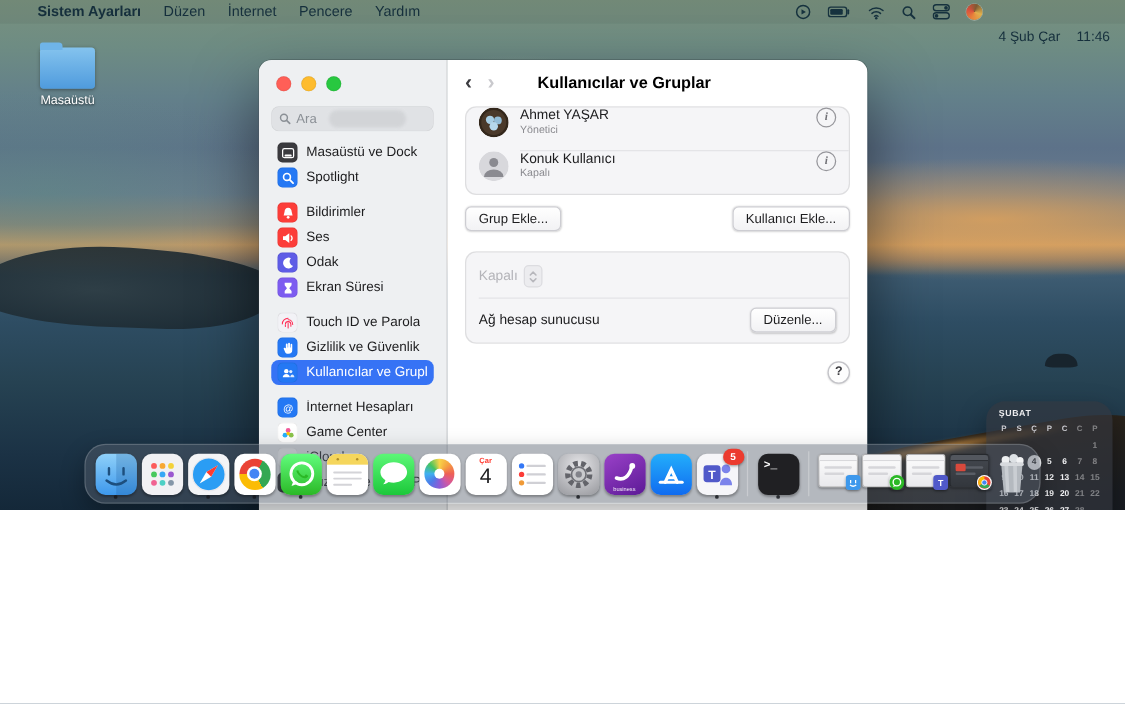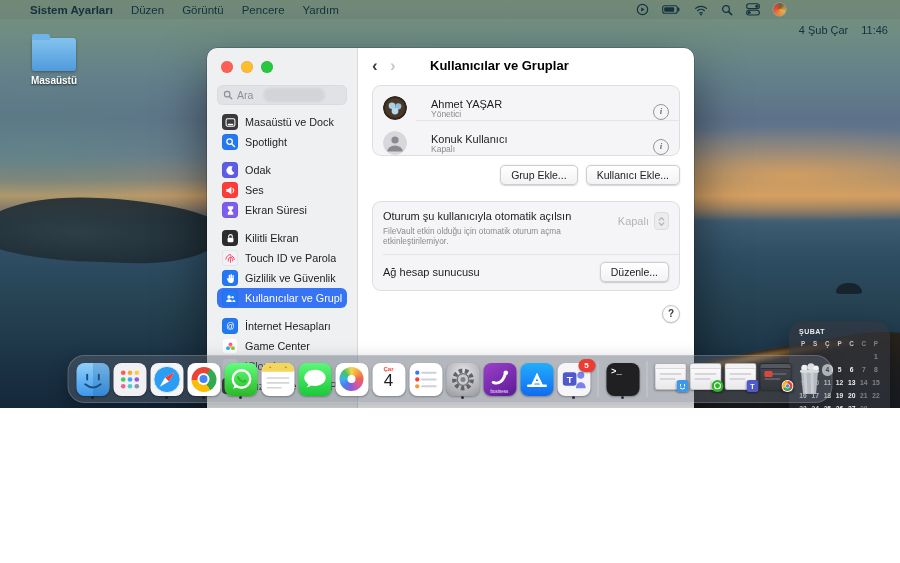--- a/index.html
+++ b/index.html
@@ -38,21 +38,21 @@
   .mb-avatar{width:13px;height:13px;border-radius:50%;display:inline-block;
     background:conic-gradient(from 200deg,#e8833a,#d94f3d,#7e5a33,#e0b04c,#e8833a);
     box-shadow:0 0 0 .5px rgba(255,255,255,.35);}
 
   
   .desk-icon{position:absolute;left:22px;top:38px;width:64px;text-align:center;cursor:default;}
   .folder{width:44px;height:33px;margin:0 auto;position:relative;border-radius:3px;
     background:linear-gradient(180deg,#84c3ee,#4f9bdd);box-shadow:0 1px 3px rgba(0,0,0,.35);}
   .folder::before{content:'';position:absolute;top:-4px;left:0;width:18px;height:6px;
     border-radius:2px 3px 0 0;background:#6fb4e8;}
-  .folder-label{margin-top:4px;font-size:10px;color:#fff;font-weight:bold;
+  .folder-label{margin-top:4px;font-size:10px;color:#fff;font-weight:normal;
     text-shadow:0 1px 2px rgba(0,0,0,.75);}
 
   
   .window{position:absolute;left:207px;top:48px;width:487px;height:392px;border-radius:10px;
     display:flex;overflow:hidden;box-shadow:0 24px 50px rgba(0,0,0,.5),0 0 0 .5px rgba(0,0,0,.3);}
   .sidebar{width:150px;background:#eef0f2;border-right:1px solid #d9d9dc;display:flex;
     flex-direction:column;flex:0 0 150px;}
   .traffic{display:flex;gap:8px;padding:13px 0 0 14px;}
   .tl{width:12px;height:12px;border-radius:50%;box-shadow:inset 0 0 1px rgba(0,0,0,.25);}
   .search{margin:12px 10px 7px;height:20px;border-radius:6px;background:#e0e2e5;
@@ -71,31 +71,31 @@
   .side-ico svg{width:11px;height:11px;display:block;}
   .side-label{white-space:nowrap;overflow:hidden;text-align:right;}
 
   .content{flex:1;background:#ffffff;display:flex;flex-direction:column;position:relative;}
   .c-header{display:flex;align-items:center;padding:10px 14px 4px;}
   .nav-btn{font-size:17px;line-height:14px;font-weight:bold;color:#3c3c40;width:18px;cursor:default;}
   .nav-btn.disabled{color:#c9c9cd;}
   .c-title{margin:0 0 0 22px;font-size:13px;font-weight:bold;color:#000;}
 
   .card{margin:8px 14px 0;background:#f5f5f7;border:.5px solid rgba(0,0,0,.09);border-radius:9px;}
-  .u-row{display:flex;align-items:flex-end;gap:24px;height:34px;padding:0 10px;}
+  .u-row{display:flex;align-items:flex-start;gap:9px;height:34px;padding:0 10px;}
   .u-div{border-top:1px solid #e4e4e7;margin-left:43px;}
   .avatar{width:24px;height:24px;border-radius:50%;overflow:hidden;flex:0 0 24px;}
   .avatar svg{display:block;width:24px;height:24px;}
   .u-texts{display:flex;flex-direction:column;line-height:1.15;}
   .u-name{font-size:11px;font-weight:500;color:#1d1d1f;}
   .u-sub{font-size:8.5px;color:#8a8a8f;}
   .info-icon{margin-left:auto;width:14px;height:14px;border-radius:50%;border:1px solid #96969b;
     color:#6f6f74;font:italic bold 9px/13px "Liberation Serif",serif;text-align:center;}
 
-  .btn-row{display:flex;justify-content:flex-end;gap:8px;margin:9px 14px 0;}
+  .btn-row{display:flex;justify-content:space-between;gap:8px;margin:9px 14px 0;}
   .mac-btn{font-size:10.5px;color:#1d1d1f;background:linear-gradient(#ffffff,#f2f2f4);
     border:.5px solid #cdcdd2;border-radius:5px;padding:3px 10px;
     box-shadow:0 .5px 1.5px rgba(0,0,0,.18);font-family:inherit;}
 
   .s-row{display:flex;align-items:flex-start;padding:8px 10px;}
   .s-row2{display:flex;align-items:center;padding:7px 10px 8px;}
   .s-texts{flex:1;line-height:1.25;padding-right:8px;}
   .s-label{font-size:11px;color:#1d1d1f;}
   .s-note{font-size:8.3px;color:#8a8a8f;margin-top:2px;}
   .popup{display:flex;align-items:center;gap:5px;margin-top:2px;}
@@ -170,21 +170,21 @@
   <div class="rock-left"></div>
   <div class="ridge"></div>
   <div class="islet"></div>
 
   <div class="menubar">
     <div class="mb-left">
       <span class="apple-glyph"></span>
       <span class="mb-app">Sistem Ayarları</span>
       <span id="mb-menus" style="display:flex;gap:18px;">
           <span class="mb-item">Düzen</span>
-          <span class="mb-item">Görüntü</span>
+          <span class="mb-item">İnternet</span>
           <span class="mb-item">Pencere</span>
           <span class="mb-item">Yardım</span>
         </span>
     </div>
     <div class="mb-right">
       <span class="mb-ico">
         <svg width="13" height="13" viewBox="0 0 13 13">
             <circle cx="6.5" cy="6.5" r="5.2" fill="none" stroke="#16323e" stroke-width="1.2"></circle>
             <path d="M5.2 4.4l3.5 2.1-3.5 2.1z" fill="#16323e"></path>
           </svg>
@@ -264,55 +264,55 @@
                 <svg viewBox="0 0 12 12">
                   <circle cx="5" cy="5" r="3" fill="none" stroke="#fff" stroke-width="1.4"></circle>
                   <path d="M7.3 7.3l3 3" stroke="#fff" stroke-width="1.6" stroke-linecap="round"></path>
                 </svg>
               </span>
               <span class="side-label">Spotlight</span>
             </div>
           </div>
           <div class="side-group">
             <div class="side-item">
-              <span class="side-ico" style="background: rgb(94, 92, 230);">
-                <svg viewBox="0 0 12 12">
-                  <path d="M8.4 1.7a4.7 4.7 0 1 0 1.9 6.7 4.1 4.1 0 0 1-1.9-6.7z" fill="#fff"></path>
-                </svg>
-              </span>
-              <span class="side-label">Odak</span>
+              <span class="side-ico" style="background: rgb(252, 61, 57);">
+                <svg viewBox="0 0 12 12">
+                  <path d="M6 1.4c-2 0-3.1 1.6-3.1 3.4L2.1 8h7.8L9.1 4.8C9.1 3 8 1.4 6 1.4z" fill="#fff"></path>
+                  <circle cx="6" cy="9.6" r="1.2" fill="#fff"></circle>
+                </svg>
+              </span>
+              <span class="side-label">Bildirimler</span>
             </div>
             <div class="side-item">
               <span class="side-ico" style="background: rgb(252, 61, 57);">
                 <svg viewBox="0 0 12 12">
                   <path d="M1.5 4.4h2L7 1.8v8.4L3.5 7.6h-2z" fill="#fff"></path>
                   <path d="M8.6 4a3 3 0 0 1 0 4" stroke="#fff" stroke-width="1.1" fill="none" stroke-linecap="round"></path>
                 </svg>
               </span>
               <span class="side-label">Ses</span>
             </div>
             <div class="side-item">
+              <span class="side-ico" style="background: rgb(94, 92, 230);">
+                <svg viewBox="0 0 12 12">
+                  <path d="M8.4 1.7a4.7 4.7 0 1 0 1.9 6.7 4.1 4.1 0 0 1-1.9-6.7z" fill="#fff"></path>
+                </svg>
+              </span>
+              <span class="side-label">Odak</span>
+            </div>
+            <div class="side-item">
               <span class="side-ico" style="background: rgb(125, 92, 240);">
                 <svg viewBox="0 0 12 12">
                   <path d="M3 1.4h6v2.1L7 6l2 2.5v2.1H3V8.5L5 6 3 3.5z" fill="#fff"></path>
                 </svg>
               </span>
               <span class="side-label">Ekran Süresi</span>
             </div>
           </div>
           <div class="side-group">
-            <div class="side-item">
-              <span class="side-ico" style="background: rgb(44, 44, 46);">
-                <svg viewBox="0 0 12 12">
-                  <rect x="2.8" y="5.1" width="6.4" height="5" rx="1.3" fill="#fff"></rect>
-                  <path d="M4 5.1V3.8a2 2 0 0 1 4 0v1.3" stroke="#fff" stroke-width="1.2" fill="none"></path>
-                </svg>
-              </span>
-              <span class="side-label">Kilitli Ekran</span>
-            </div>
             <div class="side-item">
               <span class="side-ico" style="background: rgb(242, 242, 246);">
                 <svg viewBox="0 0 12 12">
                   <g fill="none" stroke="#ff2d55" stroke-width="0.9" stroke-linecap="round">
                     <path d="M6 1.7A5.3 5.3 0 0 0 .9 6.8"></path>
                     <path d="M6 3.1a4 4 0 0 1 4 4"></path>
                     <path d="M6 4.7A2.4 2.4 0 0 1 8.4 7v1.7"></path>
                     <path d="M3.6 7A2.4 2.4 0 0 1 6 4.7"></path>
                     <path d="M6 6.3v3.9"></path>
                     <path d="M3.6 8.9V7.6"></path>
@@ -424,24 +424,20 @@
           </div>
         </section>
 
       <div class="btn-row">
         <button class="mac-btn">Grup Ekle...</button>
         <button class="mac-btn">Kullanıcı Ekle...</button>
       </div>
 
       <section class="card" style="margin-top:16px;">
         <div class="s-row">
-          <div class="s-texts">
-            <div class="s-label">Oturum şu kullanıcıyla otomatik açılsın</div>
-            <div class="s-note">FileVault etkin olduğu için otomatik oturum açma etkinleştirilemiyor.</div>
-          </div>
           <div class="popup">
             <span class="popup-val">Kapalı</span>
             <span class="stepper">
               <svg width="9" height="13" viewBox="0 0 10 14">
                   <path d="M2.5 5.3 5 2.8l2.5 2.5M2.5 8.7 5 11.2l2.5-2.5" stroke="#b7b7bc" stroke-width="1.4" fill="none" stroke-linecap="round" stroke-linejoin="round"></path>
                 </svg>
             </span>
           </div>
         </div>
         <div class="s-div"></div>

